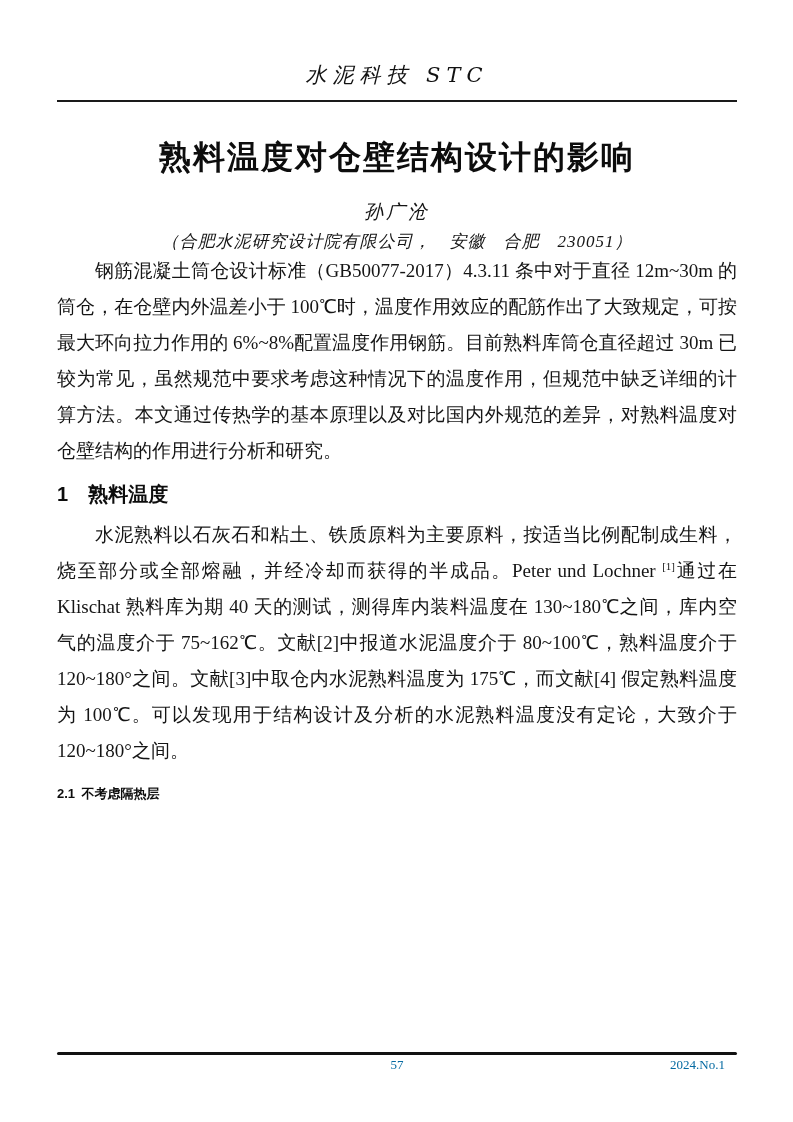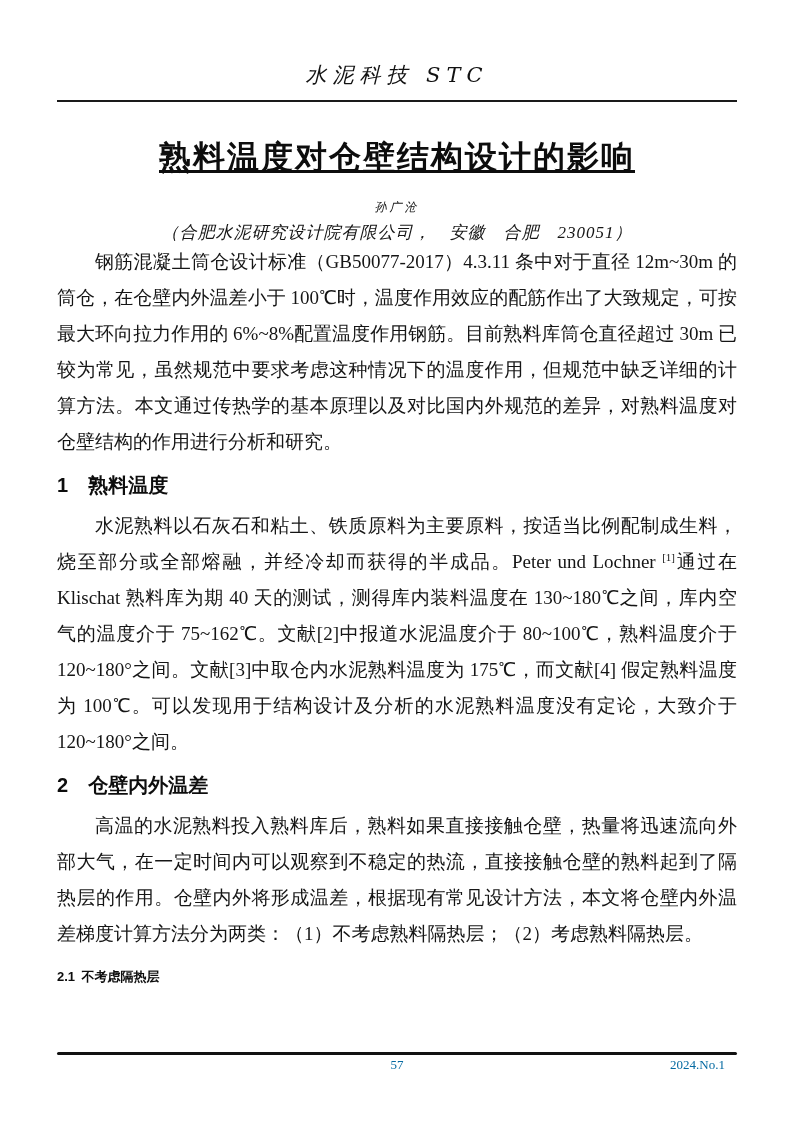--- a/index.html
+++ b/index.html
@@ -36,27 +36,26 @@
   }
   
   .article-title {
     margin: 34px 0 12px 0;
     text-align: center;
     font-family: "Liberation Sans", sans-serif;
     font-weight: bold;
     font-size: 32px;
     letter-spacing: 2px;
     color: #0d0d0d;
-    text-decoration: underline;
   }
   .author {
     margin-top: 19px;
     text-align: center;
     font-style: italic;
-    font-size: 12px;
+    font-size: 19px;
     letter-spacing: 3px;
   }
   .affiliation {
     margin-top: 5px;
     text-align: center;
     font-style: italic;
     font-size: 17px;
     letter-spacing: 1px;
   }
   
@@ -131,26 +130,20 @@
       <p class="body-para">钢筋混凝土筒仓设计标准（GB50077-2017）4.3.11 条中对于直径 12m~30m 的筒仓，在仓壁内外温差小于 100℃时，温度作用效应的配筋作出了大致规定，可按最大环向拉力作用的 6%~8%配置温度作用钢筋。目前熟料库筒仓直径超过 30m 已较为常见，虽然规范中要求考虑这种情况下的温度作用，但规范中缺乏详细的计算方法。本文通过传热学的基本原理以及对比国内外规范的差异，对熟料温度对仓壁结构的作用进行分析和研究。</p>
     </section>
 
     <section>
       <h2 class="sec-heading tight">
         <span class="sec-num">1</span><span>熟料温度</span>
       </h2>
       <p class="body-para"><span>水泥熟料以石灰石和粘土、铁质原料为主要原料，按适当比例配制成生料，烧至部分或全部熔融，并经冷却而获得的半成品。Peter und Lochner </span><sup class="ref-sup">[1]</sup><span>通过在 Klischat 熟料库为期 40 天的测试，测得库内装料温度在 130~180℃之间，库内空气的温度介于 75~162℃。文献[2]中报道水泥温度介于 80~100℃，熟料温度介于 120~180°之间。文献[3]中取仓内水泥熟料温度为 175℃，而文献[4] 假定熟料温度为 100℃。可以发现用于结构设计及分析的水泥熟料温度没有定论，大致介于 120~180°之间。</span></p>
     </section>
 
-    <section>
-      <h2 class="sec-heading tight">
-        <span class="sec-num">2</span><span>仓壁内外温差</span>
-      </h2>
-      <p class="body-para">高温的水泥熟料投入熟料库后，熟料如果直接接触仓壁，热量将迅速流向外部大气，在一定时间内可以观察到不稳定的热流，直接接触仓壁的熟料起到了隔热层的作用。仓壁内外将形成温差，根据现有常见设计方法，本文将仓壁内外温差梯度计算方法分为两类：（1）不考虑熟料隔热层；（2）考虑熟料隔热层。</p>
-    </section>
 
     <section>
       <h2 class="sec-heading sub">
         <span class="sec-num">2.1</span><span>不考虑隔热层</span>
       </h2>
     </section>
 
   </div>
 
   <div class="footer">

